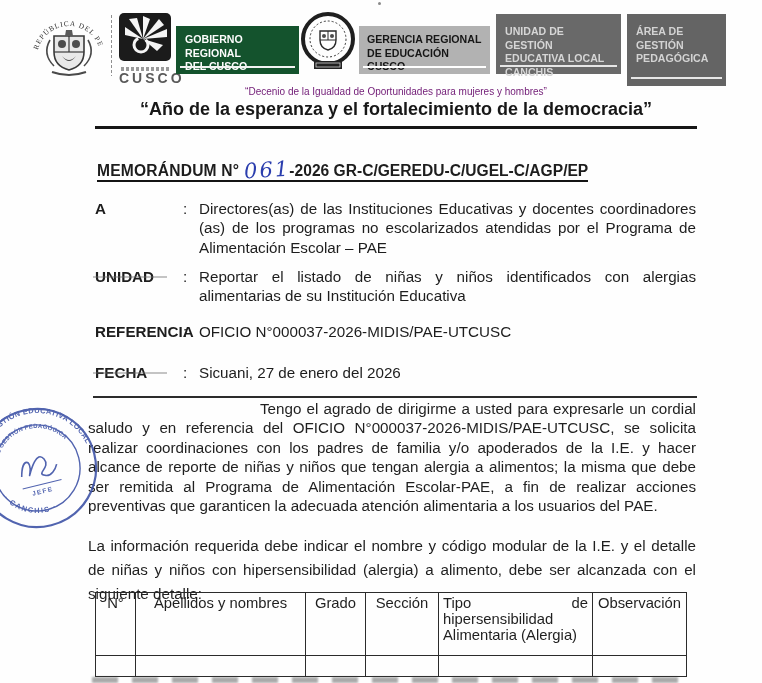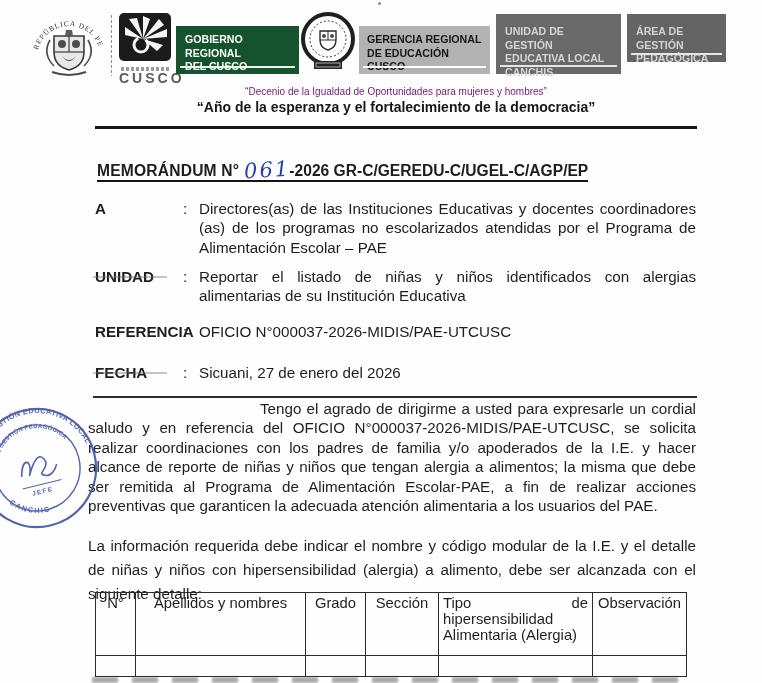--- a/index.html
+++ b/index.html
@@ -17,29 +17,29 @@
     background:repeating-linear-gradient(90deg,#9a9a9a 0 3px, transparent 3px 5px);}
   .cusco-word{font-size:14px;font-weight:bold;letter-spacing:3px;color:#595959;margin-top:0;line-height:14px;}
   .hbox{position:absolute;box-sizing:border-box;padding:7px 8px 0 9px;
     font-weight:bold;font-size:10.6px;line-height:13.5px;}
   .hbox .stripe{position:absolute;left:4px;right:4px;bottom:6px;height:2px;background:#f2f2f2;}
   .box-gob{left:176px;top:26px;width:123px;height:48px;background:#14532d;color:#fdfdfd;}
   .box-ger{left:359px;top:26px;width:131px;height:48px;background:#b2b2b2;color:#161616;padding-left:8px;}
   .box-ger .stripe{background:#ffffff;}
   .box-ugel{left:496px;top:14px;width:125px;height:60px;background:#696969;color:#d6d6d6;padding-top:11px;}
   .box-ugel .stripe{background:#e6e6e6;bottom:7px;}
-  .box-agp{left:627px;top:14px;width:99px;height:48px;background:#646464;color:#d3d3d3;padding-top:11px;}
+  .box-agp{left:627px;top:14px;width:99px;height:72px;background:#646464;color:#d3d3d3;padding-top:11px;}
   .box-agp .stripe{background:#e6e6e6;bottom:7px;}
   .seal-svg{position:absolute;left:300px;top:11px;}
   .speck{position:absolute;left:378px;top:2px;width:3px;height:3px;border-radius:50%;background:#8a8a8a;}
   
   .motto1{position:absolute;left:95px;top:86px;width:602px;text-align:center;
     font-size:10px;font-weight:normal;color:#701a75;}
   .motto2{position:absolute;left:75px;top:99px;width:642px;text-align:center;
-    font-size:14px;font-weight:bold;color:#171717;}
+    font-size:18px;font-weight:bold;color:#171717;}
   .rule-thick{position:absolute;left:95px;top:126px;width:602px;height:3px;background:#161616;}
   .rule-thin{position:absolute;left:93px;top:396px;width:604px;height:1.6px;background:#2c2c2c;}
   
   .memo-title{position:absolute;left:97px;top:157px;font-size:15.6px;font-weight:bold;
     white-space:nowrap;}
   .memo-title .uline{border-bottom:2px solid #141414;padding-bottom:1px;}
   .title-prefix{margin-right:4px;letter-spacing:0.2px;margin-top:40px;}
   .hand-number{font-family:"DejaVu Serif", serif;font-style:italic;font-weight:normal;
     color:#2b3eae;font-size:21px;letter-spacing:2px;display:inline-block;
     transform:rotate(-4deg) translateY(1px);margin:0 -1px 0 1px;}

